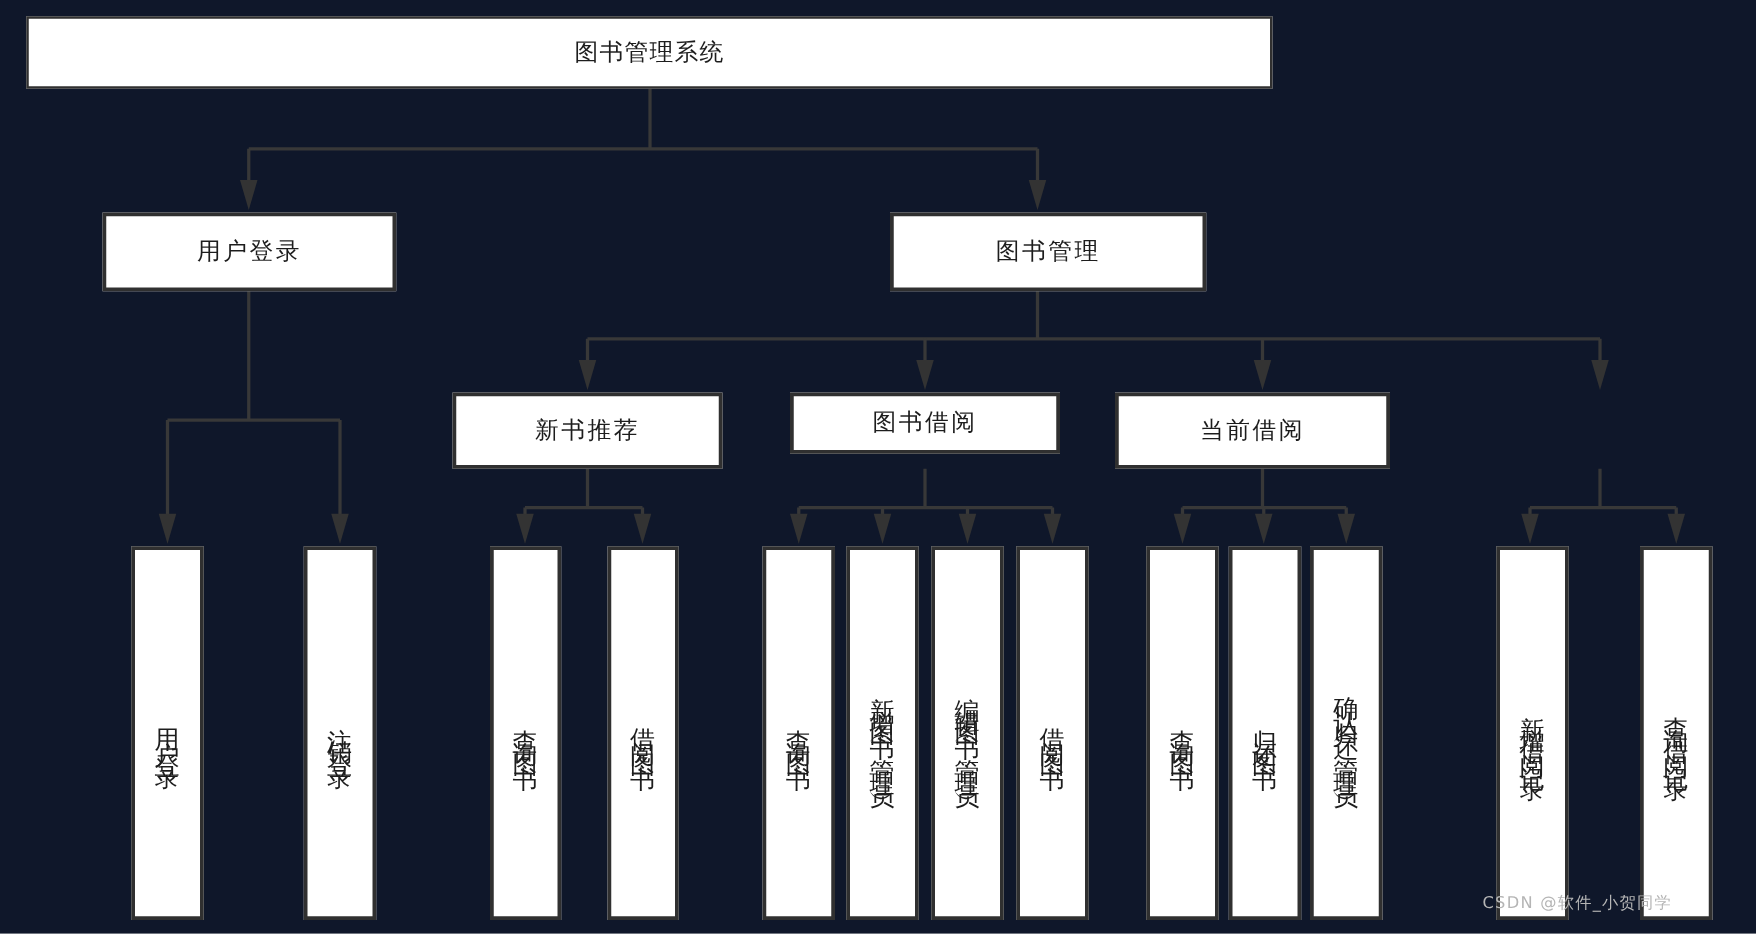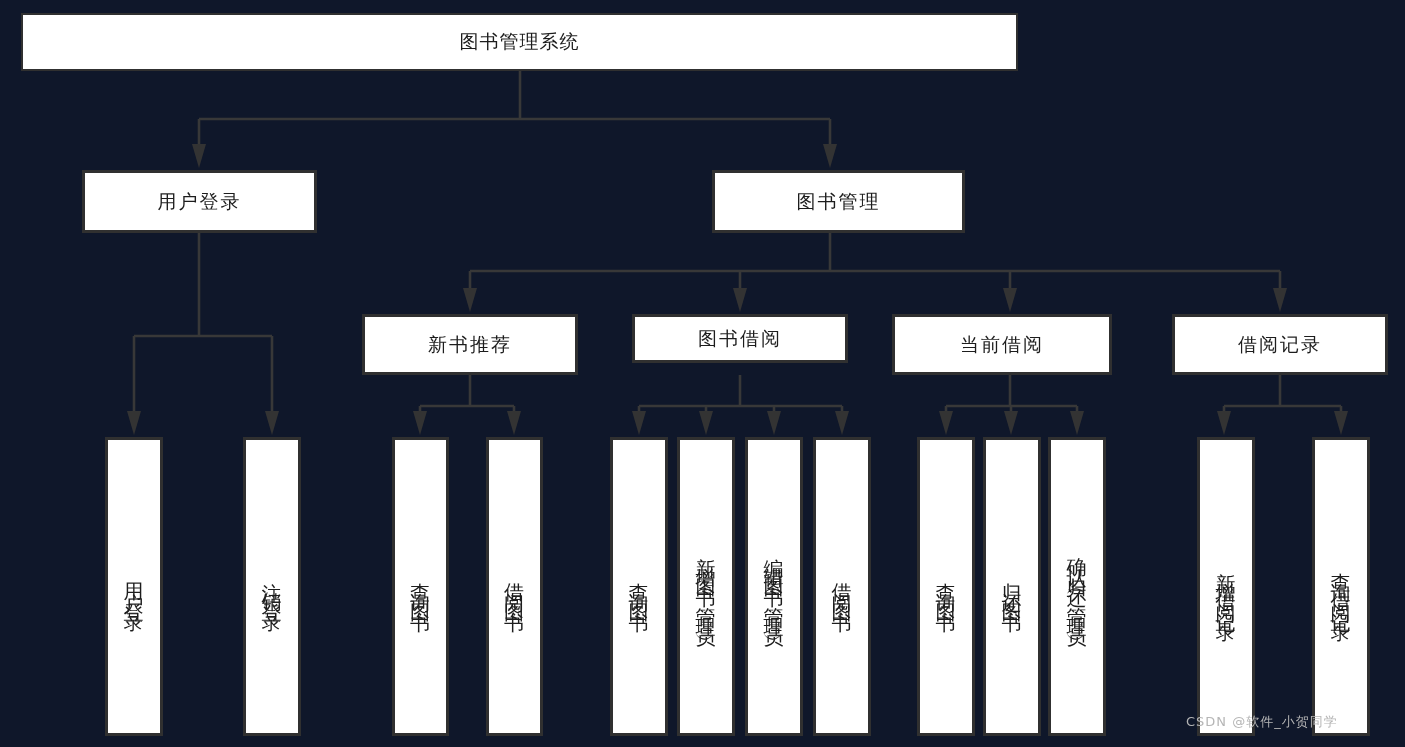--- a/index.html
+++ b/index.html
@@ -174,23 +174,20 @@
 
   <div class="node h-node n-newbook">
     <span>新书推荐</span>
   </div>
   <div class="node h-node n-borrow">
     <span>图书借阅</span>
   </div>
   <div class="node h-node n-current">
     <span>当前借阅</span>
   </div>
-  <div class="node h-node n-record">
-    <span>借阅记录</span>
-  </div>
 
   <div class="node v-node leaf l-userlogin">
     <span>用户登录</span>
   </div>
   <div class="node v-node leaf l-logout">
     <span>注销登录</span>
   </div>
 
   <div class="node v-node leaf l-nb-query">
     <span>查询图书</span>

